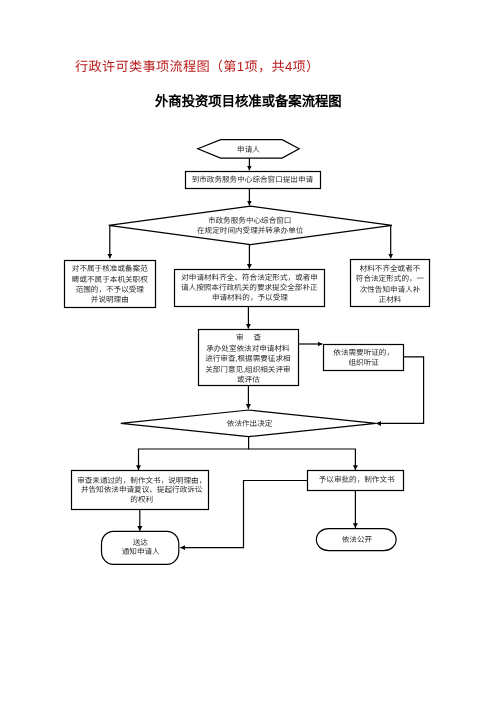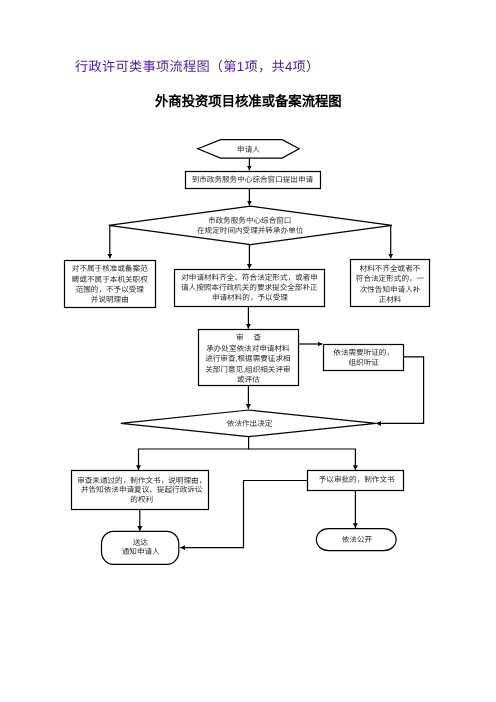--- a/index.html
+++ b/index.html
@@ -1,19 +1,19 @@
 <!DOCTYPE html>
 <html lang="zh-CN"><head>
 <meta charset="utf-8">
 <title>行政许可类事项流程图</title>
 <style>
   html,body{margin:0;padding:0;background:#ffffff;}
   body{width:496px;height:702px;overflow:hidden;}
   .page{position:relative;width:496px;height:702px;background:#fff;}
-  .title{position:absolute;left:75px;top:59px;font-family:"Liberation Sans",sans-serif;font-size:13.2px;line-height:16px;color:#4c1d95;white-space:nowrap;letter-spacing:0.3px;text-rendering:geometricPrecision;}
+  .title{position:absolute;left:75px;top:59px;font-family:"Liberation Sans",sans-serif;font-size:13.2px;line-height:16px;color:#b91c1c;white-space:nowrap;letter-spacing:0.3px;text-rendering:geometricPrecision;}
   .subtitle{position:absolute;left:155px;top:93px;font-family:"Liberation Sans",sans-serif;font-size:13.9px;font-weight:bold;line-height:16px;color:#000;white-space:nowrap;text-rendering:geometricPrecision;transform:scaleX(0.96);transform-origin:left top;}
   svg.chart{position:absolute;left:0;top:0;}
   .shape{fill:#ffffff;stroke:#000000;stroke-width:1.2;}
   .ln{stroke:#000000;stroke-width:1.2;fill:none;}
   .tx{font-family:"Liberation Serif",serif;font-size:7.6px;fill:#2b2b2b;text-anchor:middle;text-rendering:geometricPrecision;}
 </style>
 </head>
 <body>
 
 <div class="page">

